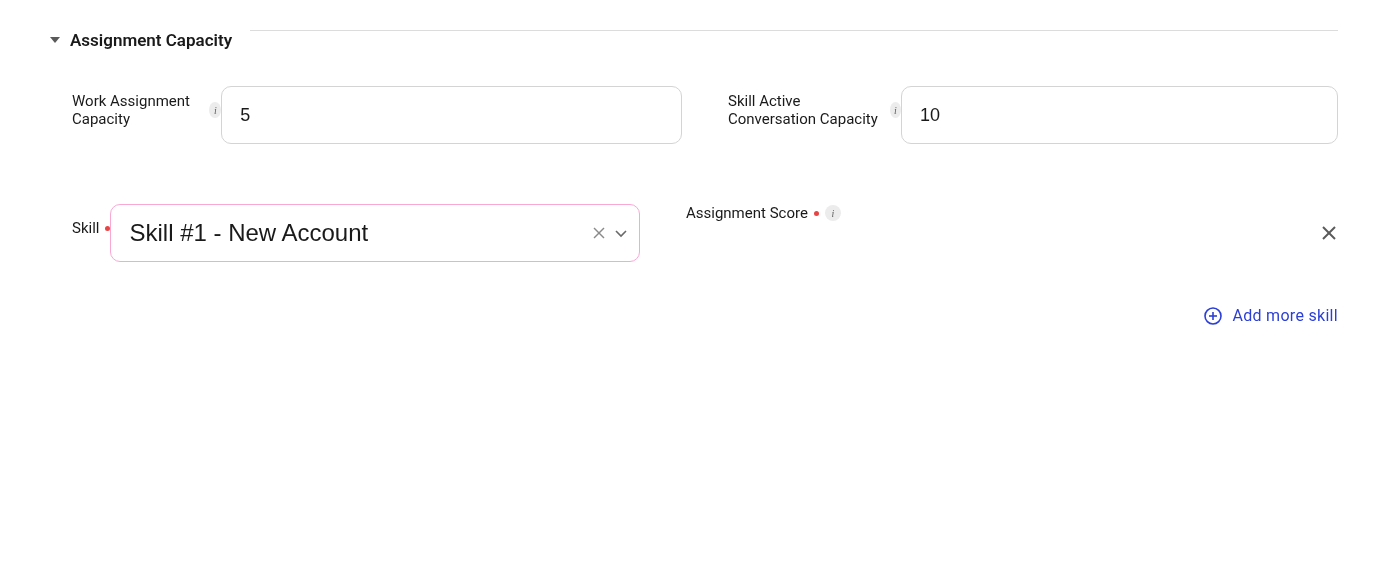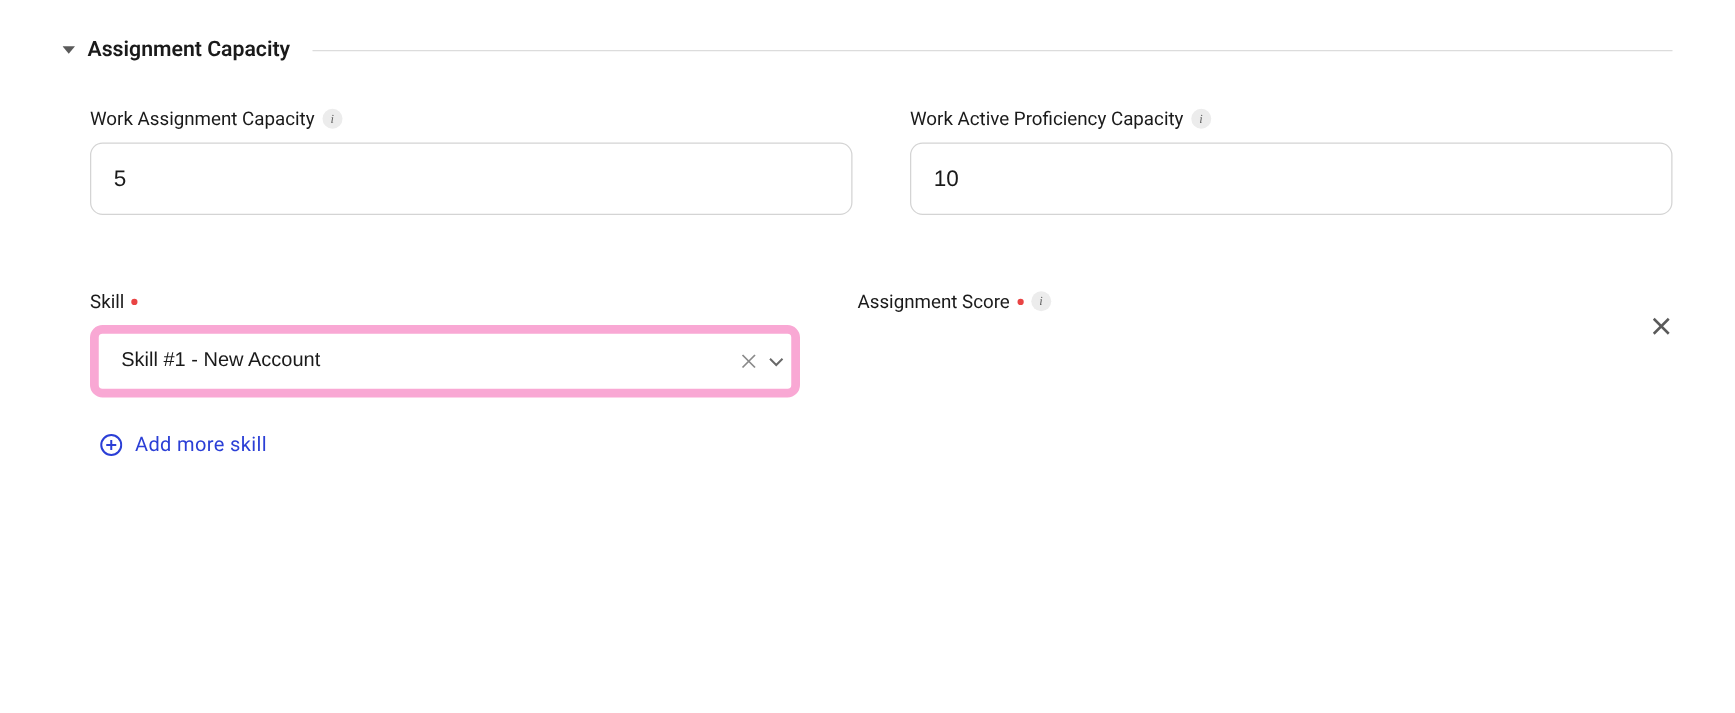--- a/index.html
+++ b/index.html
@@ -12,21 +12,20 @@
       background: #ffffff;
       color: #1a1a1a;
       padding: 30px 50px;
       width: 1388px;
     }
     .section {
       margin-bottom: 60px;
     }
     .section-header {
       display: flex;
-      align-items: center;
       gap: 10px;
       margin-bottom: 36px;
     }
     .collapse-toggle {
       display: inline-flex;
       align-items: center;
       justify-content: center;
       cursor: pointer;
     }
     .collapse-toggle svg {
@@ -45,21 +44,21 @@
       background: #dcdcdc;
       margin-left: 8px;
     }
     .fields-row {
       display: flex;
       gap: 46px;
       padding-left: 22px;
     }
     .field-group {
       display: flex;
-      flex-direction: column;
+      flex-direction: row;
     }
     .field-group.narrow {
       width: 610px;
     }
     .field-group.wide {
       width: 610px;
     }
     .skill-row {
       display: flex;
       gap: 46px;
@@ -112,24 +111,24 @@
       background: #ffffff;
       outline: none;
     }
     .combo-wrapper {
       position: relative;
       width: 100%;
     }
     .combo-input {
       width: 100%;
       height: 58px;
-      border: 7px solid #f9a8d4;
+      border: 1px solid #f9a8d4;
       border-radius: 10px;
       padding: 0 70px 0 18px;
-      font-size: 16px;
+      font-size: 24px;
       color: #1a1a1a;
       background: #ffffff;
       outline: none;
     }
     .combo-controls {
       position: absolute;
       right: 12px;
       top: 50%;
       transform: translateY(-50%);
       display: flex;
@@ -168,22 +167,23 @@
       color: #5a5a5a;
       margin-left: 20px;
     }
     .row-remove svg {
       width: 18px;
       height: 18px;
       stroke: #5a5a5a;
       stroke-width: 2;
     }
     .add-link-row {
-      margin-top: 28px;
+      margin-top: 44px;
       padding-left: 30px;
+      text-align: right;
     }
     .add-link {
       display: inline-flex;
       align-items: center;
       gap: 10px;
       color: #2b3fd6;
       font-size: 16px;
       cursor: pointer;
       letter-spacing: 0.3px;
     }
@@ -211,21 +211,21 @@
     <div class="field-group narrow">
       <div class="field-label">
         <span>Work Assignment Capacity</span>
         <span class="info-icon">i</span>
       </div>
       <input type="text" class="text-input" value="5" style="">
     </div>
 
     <div class="field-group wide">
       <div class="field-label">
-        <span>Work Active Proficiency Capacity</span>
+        <span>Skill Active Conversation Capacity</span>
         <span class="info-icon">i</span>
       </div>
       <input type="text" class="text-input" value="10" style="">
     </div>
   </div>
 </div>
 
 <div class="section">
 
   <div class="skill-row">

